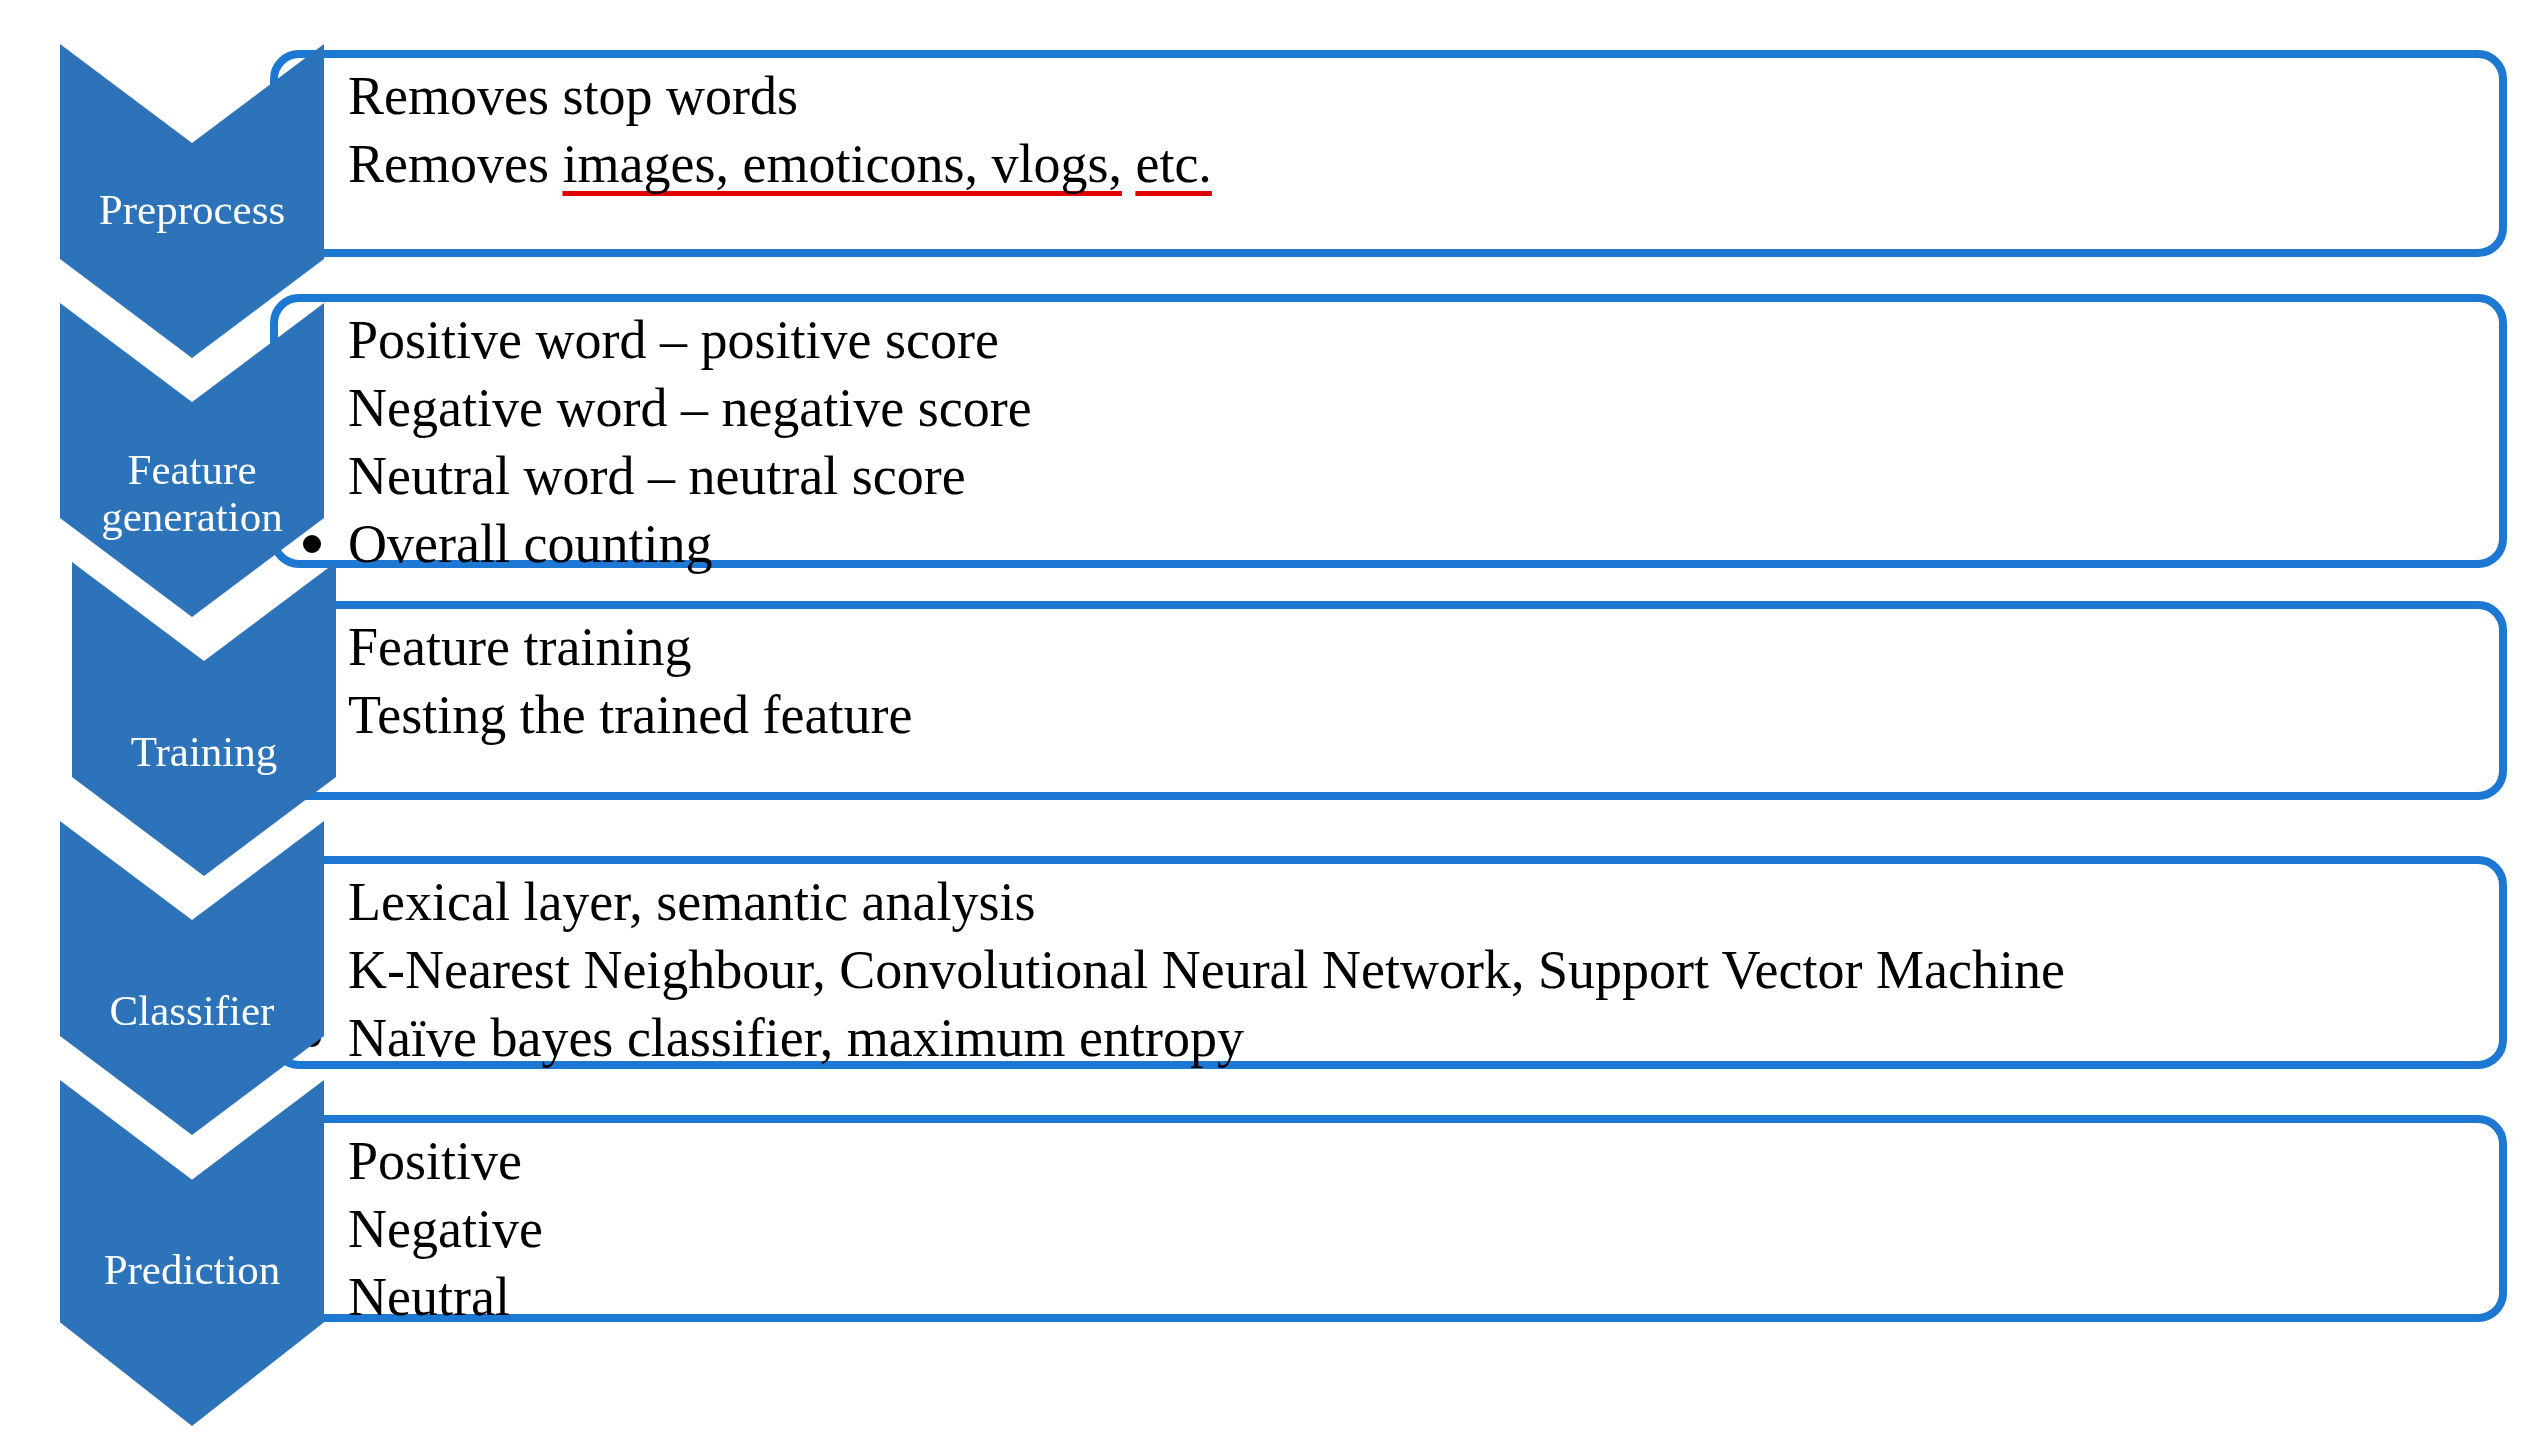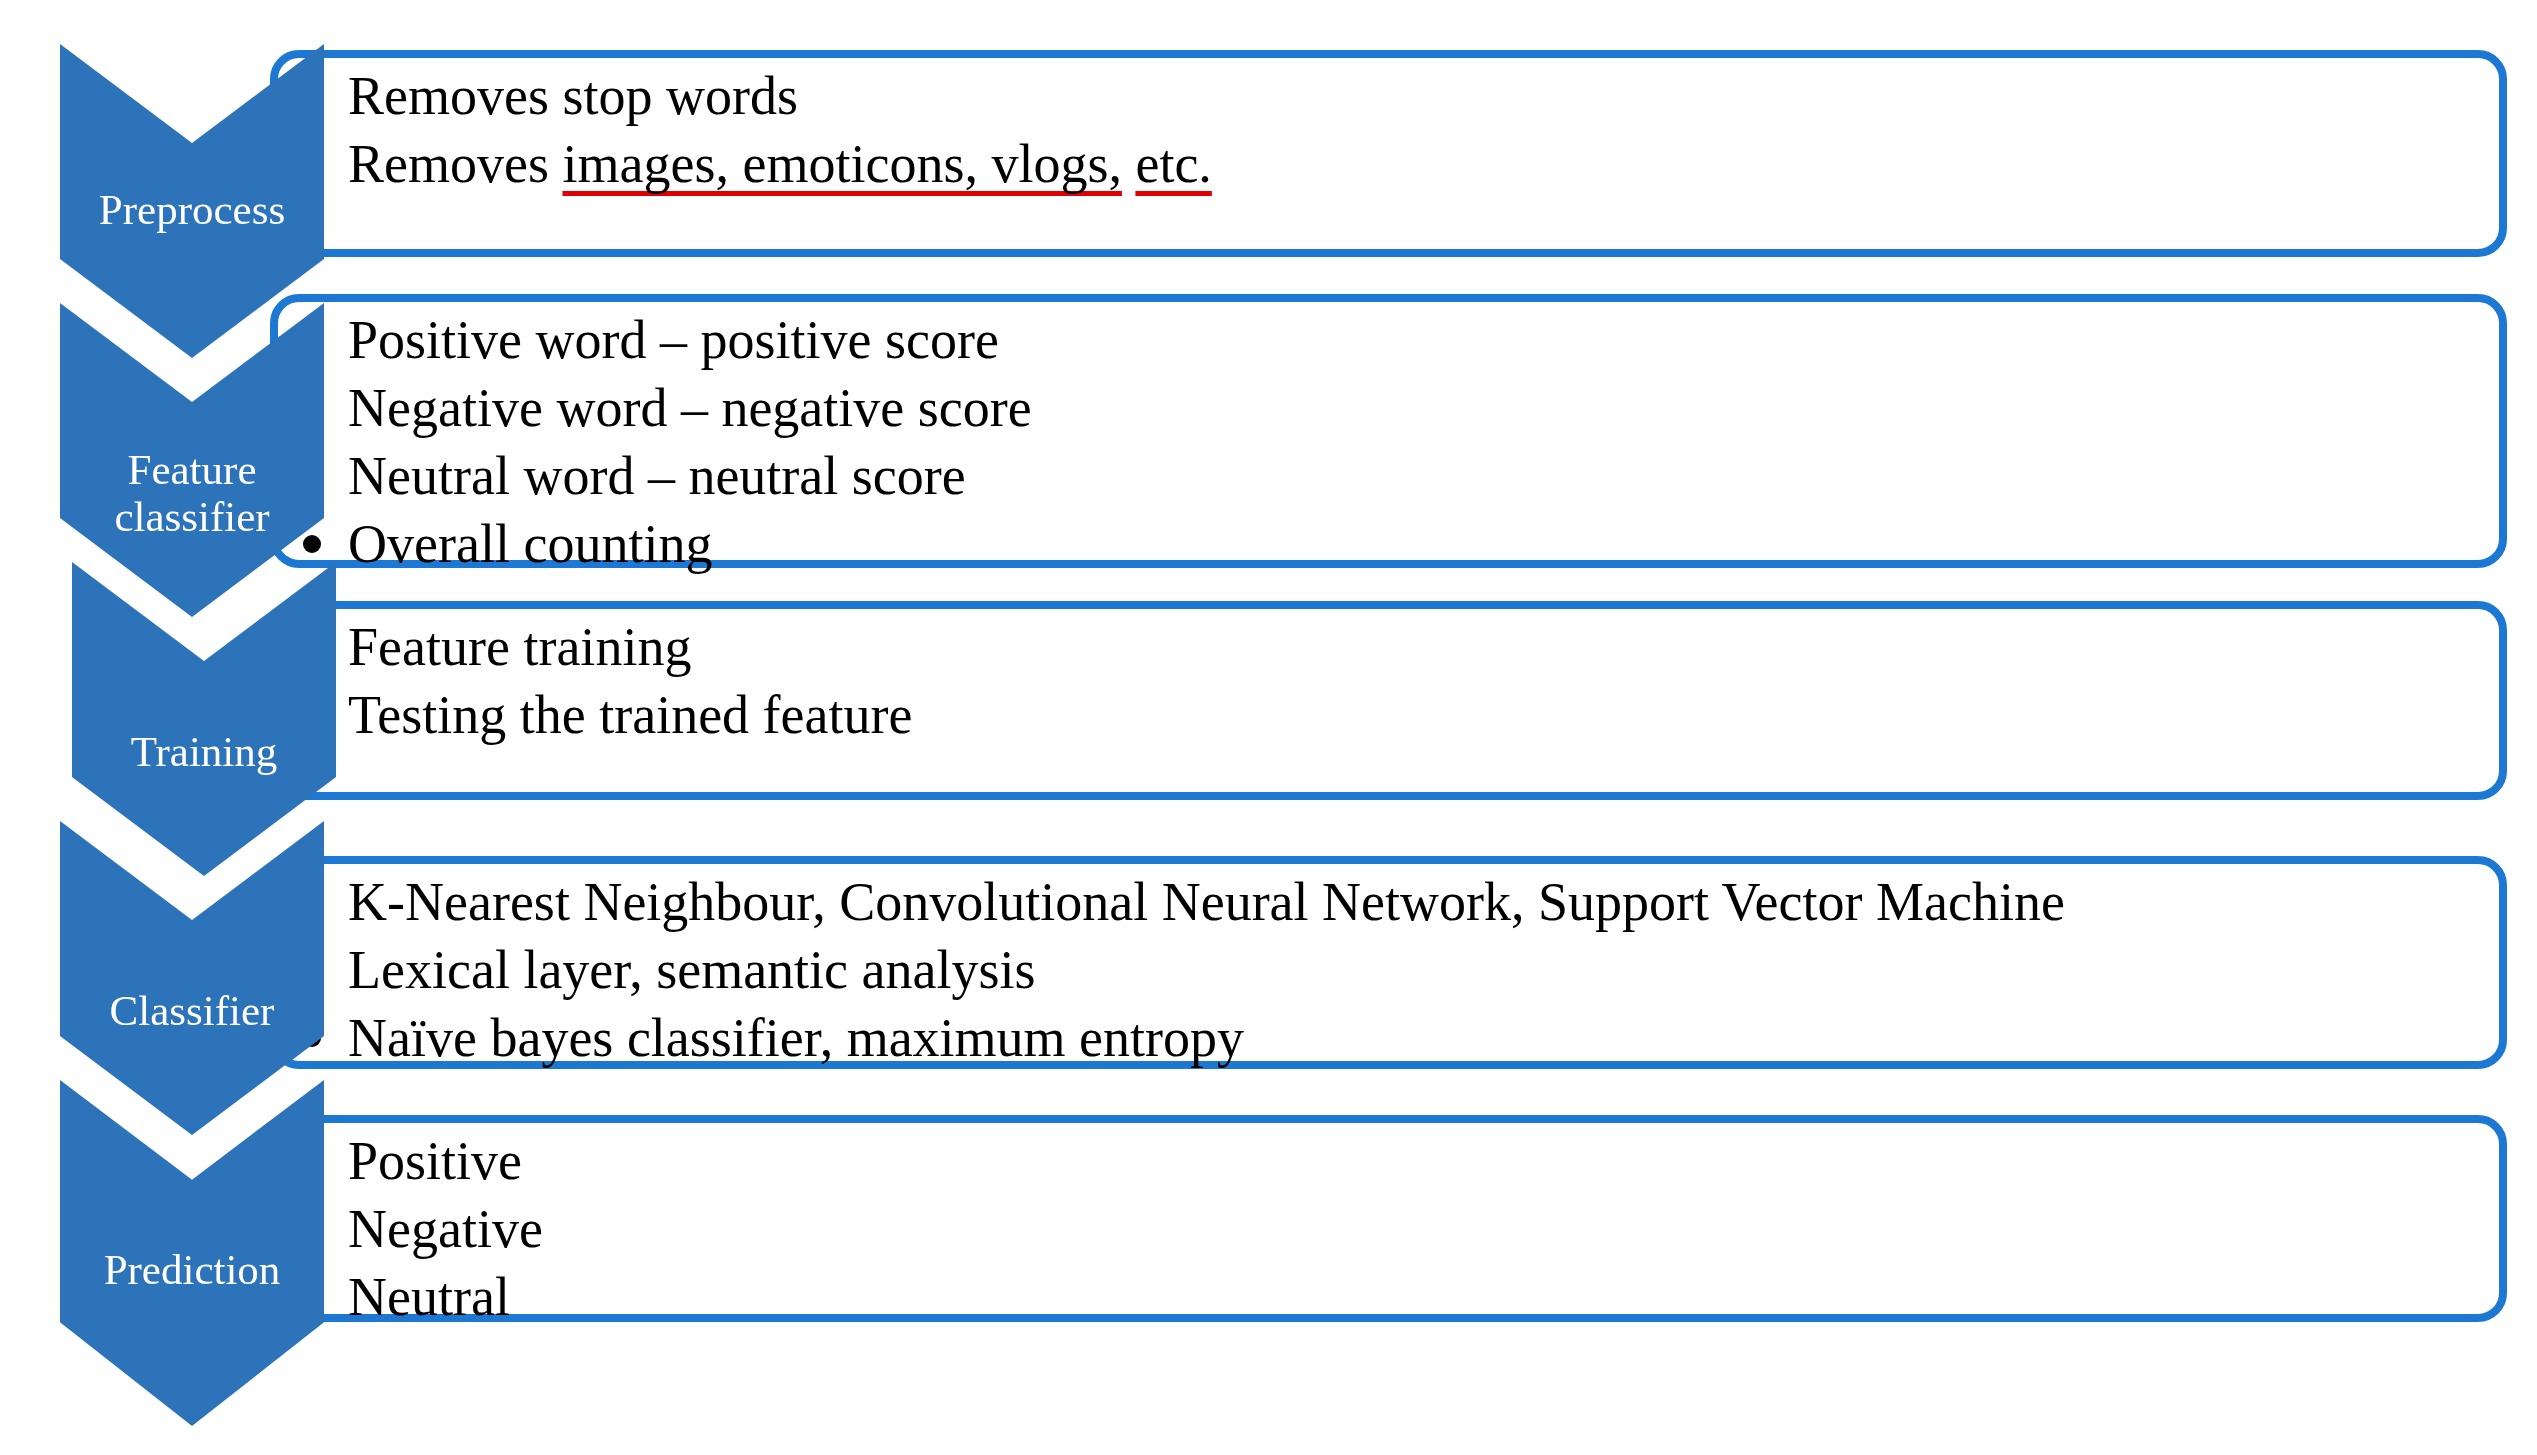--- a/index.html
+++ b/index.html
@@ -87,21 +87,21 @@
     <div class="box">
       <ul>
             <li><span>Removes stop words</span></li>
             <li><span>Removes </span><span class="u">images, emoticons, vlogs,</span><span> </span><span class="u">etc.</span></li>
           </ul>
     </div>
   </div>
 
   <div class="stage">
     <div class="chevron">
-      <div class="label">Feature classifier</div>
+      <div class="label">Feature generation</div>
     </div>
     <div class="box">
       <ul>
             <li><span>Positive word – positive score</span></li>
             <li><span>Negative word – negative score</span></li>
             <li><span>Neutral word – neutral score</span></li>
             <li><span>Overall counting</span></li>
           </ul>
     </div>
   </div>
@@ -117,22 +117,22 @@
           </ul>
     </div>
   </div>
 
   <div class="stage">
     <div class="chevron">
       <div class="label">Classifier</div>
     </div>
     <div class="box">
       <ul>
+            <li><span>Lexical layer, semantic analysis</span></li>
             <li><span>K-Nearest Neighbour, Convolutional Neural Network, Support Vector Machine</span></li>
-            <li><span>Lexical layer, semantic analysis</span></li>
             <li><span>Naïve bayes classifier, maximum entropy</span></li>
           </ul>
     </div>
   </div>
 
   <div class="stage">
     <div class="chevron">
       <div class="label">Prediction</div>
     </div>
     <div class="box">

